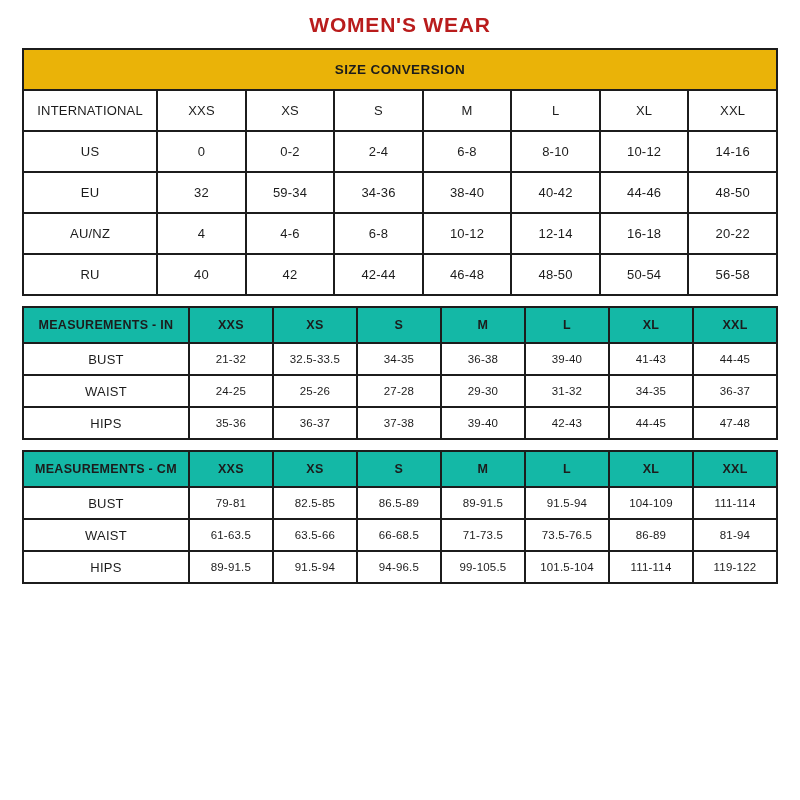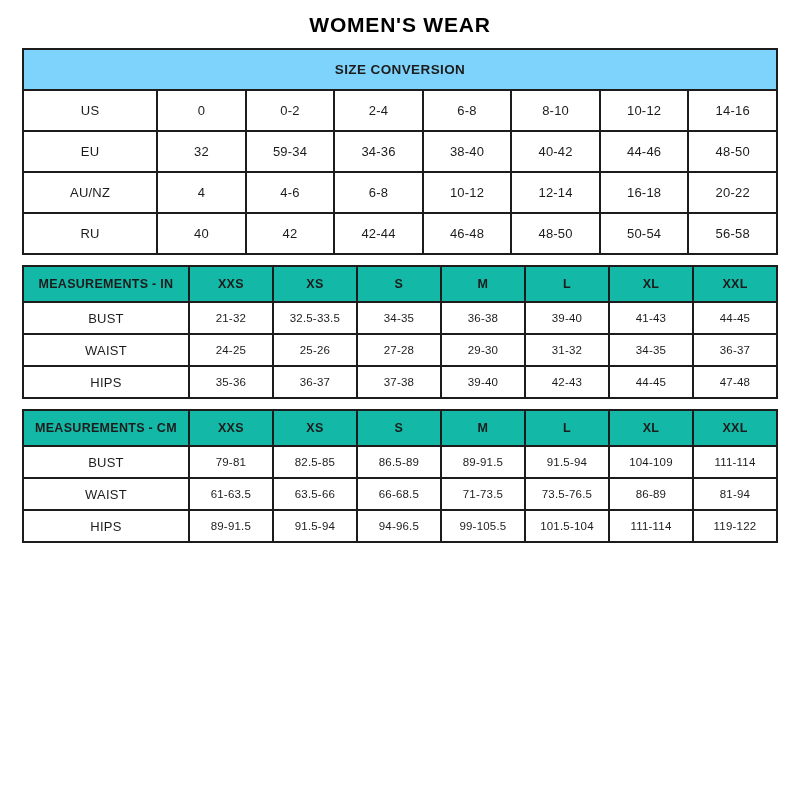--- a/index.html
+++ b/index.html
@@ -19,21 +19,21 @@
     padding: 0 22px 6px 22px;
     overflow: hidden;
   }
   .page-title {
     text-align: center;
     font-size: 21px;
     font-weight: 600;
     letter-spacing: 0.8px;
     margin: 0;
     padding: 13px 0 11px 0;
-    color: #000000;
+    color: #b91c1c;
   }
   table.chart {
     width: 100%;
     border-collapse: collapse;
     table-layout: fixed;
   }
   table.chart td {
     border: 2px solid #1c1c1c;
     text-align: center;
     vertical-align: middle;
@@ -42,21 +42,21 @@
     white-space: nowrap;
   }
   
   table.size-table td {
     height: 41px;
     font-size: 13px;
     font-weight: 500;
     letter-spacing: 0.2px;
   }
   table.size-table .caption-row td {
-    background: #7dd3fc;
+    background: #eab308;
     font-weight: 700;
     font-size: 13.5px;
     letter-spacing: 0.4px;
     height: 41px;
   }
   table.size-table .header-row td {
     background: #ffffff;
     font-weight: 500;
   }
   
@@ -94,20 +94,30 @@
         <col style="width: 11.7429%;">
         <col style="width: 11.7429%;">
         <col style="width: 11.7429%;">
         <col style="width: 11.7429%;">
         <col style="width: 11.7429%;">
         <col style="width: 11.7429%;">
       </colgroup>
       <tbody>
         <tr class="caption-row">
           <td colspan="8">SIZE CONVERSION</td>
+        </tr>
+        <tr class="header-row">
+          <td>INTERNATIONAL</td>
+          <td>XXS</td>
+          <td>XS</td>
+          <td>S</td>
+          <td>M</td>
+          <td>L</td>
+          <td>XL</td>
+          <td>XXL</td>
         </tr>
         <tr class="data-row">
           <td class="row-label">US</td>
           <td>0</td>
           <td>0-2</td>
           <td>2-4</td>
           <td>6-8</td>
           <td>8-10</td>
           <td>10-12</td>
           <td>14-16</td>

